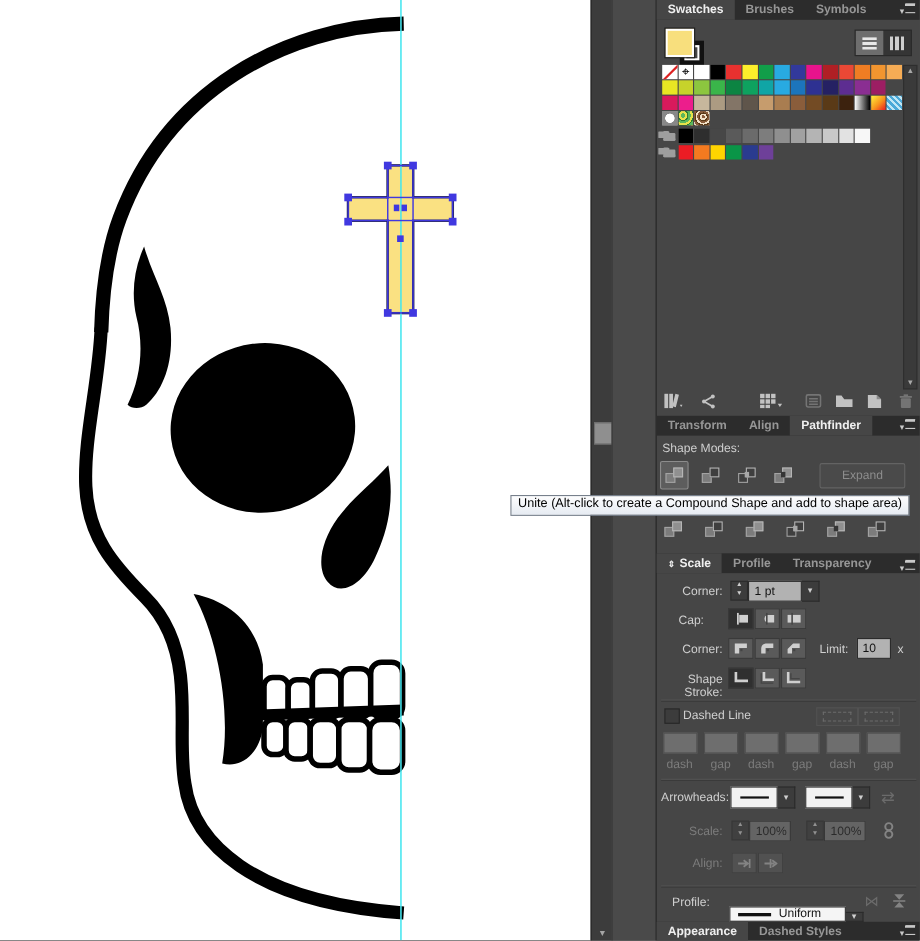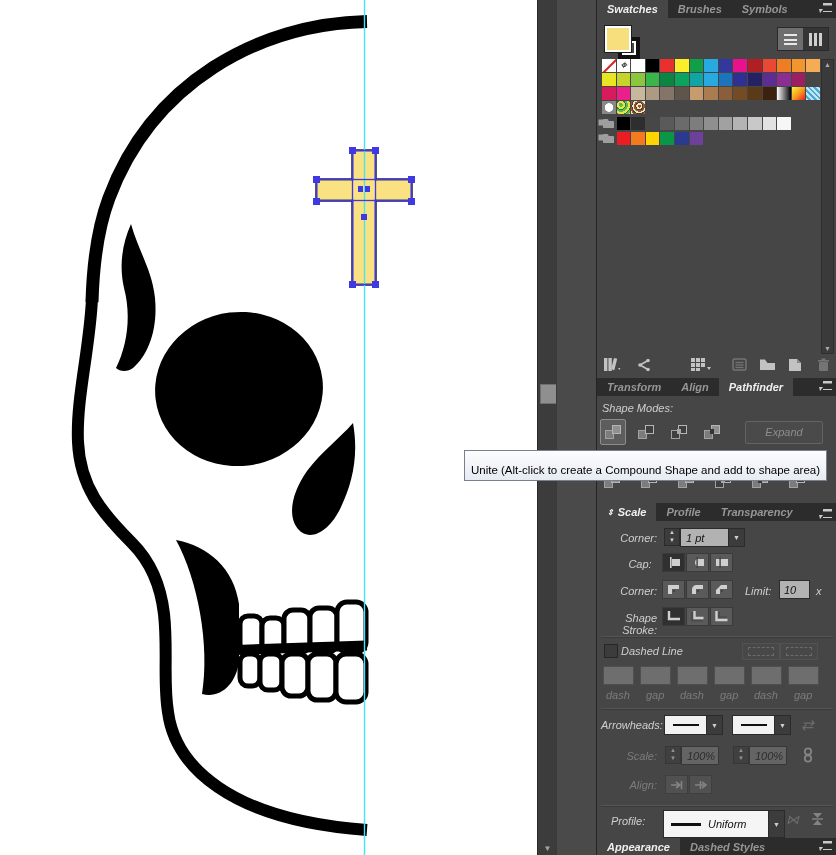--- a/index.html
+++ b/index.html
@@ -9,21 +9,21 @@
   
   #canvas{position:absolute;left:0;top:0;width:537px;height:855px;background:var(--canvas_bg,#fff);}
   #canvas svg{display:block}
   
   #vscroll{position:absolute;left:537px;top:0;width:19px;height:855px;background:#3c3c3c;border-left:1px solid #2a2a2a;}
   #vscroll .thumb{position:absolute;left:2px;top:384px;width:15px;height:18px;background:#8f8f8f;border:1px solid #6f6f6f;}
   #vscroll .sb-down{position:absolute;left:0;bottom:0;width:19px;height:13px;color:#a5a5a5;font-size:8px;text-align:center;line-height:13px;}
   
   #gutter{position:absolute;left:556px;top:0;width:40px;height:855px;background:#4a4a4a;border-left:1px solid #3a3a3a;}
   
-  #dock{position:absolute;left:596px;top:0;width:240px;height:855px;background:#464646;border-left:1px solid #242424;font-style:italic;}
+  #dock{position:absolute;left:596px;top:0;width:240px;height:855px;background:#464646;border-left:1px solid #242424;}
   .panel{position:absolute;left:0;width:240px;}
   .tabbar{position:absolute;left:0;width:240px;height:18px;background:#2c2c2c;display:flex;align-items:stretch;}
   .tab{padding:0 10px;display:flex;align-items:center;font-weight:bold;color:#969696;white-space:nowrap;}
   .tab.active{background:#464646;color:#efefef;}
   .panel-menu{position:absolute;right:4px;top:3px;width:16px;height:12px;color:#c9c9c9;font-size:8px;line-height:12px;text-align:center;}
   .panel-menu .bars{display:inline-block;width:9px;height:7px;border-top:1.5px solid #c9c9c9;border-bottom:1.5px solid #c9c9c9;box-shadow:inset 0 2.6px 0 -1.1px #c9c9c9;vertical-align:1px;margin-left:1px;}
   .lbl{position:absolute;color:#cfcfcf;}
   .lbl.dim{color:#7c7c7c;}
   .divider{position:absolute;left:4px;width:232px;height:0;border-top:1px solid #555;border-bottom:1px solid #3a3a3a;}
   
@@ -69,41 +69,41 @@
   .two-sq i{position:absolute;width:9px;height:9px;box-sizing:border-box;}
   .two-sq .back{left:0;bottom:0;border:1px solid #a2a2a2;background:#7c7c7c;}
   .two-sq .front{right:0;top:0;border:1px solid #b5b5b5;background:#909090;}
   .two-sq.minus .front{background:#3f3f3f;}
   .two-sq.intersect .back,.two-sq.intersect .front{background:#3f3f3f;}
   .two-sq.intersect::after{content:"";position:absolute;left:6px;top:4px;width:4px;height:5px;background:#a8a8a8;}
   .two-sq.exclude::after{content:"";position:absolute;left:6px;top:4px;width:4px;height:5px;background:#353535;}
   .expand-btn{position:absolute;left:148px;top:45px;width:76px;height:21px;background:#4a4a4a;border:1px solid #636363;border-radius:2px;color:#8d8d8d;text-align:center;line-height:20px;}
   .pf-btn{position:absolute;top:92px;width:26px;height:26px;display:flex;align-items:center;justify-content:center;}
   
-  #tooltip{position:absolute;left:464px;top:450px;height:15px;padding:12px 6px 2px;background:linear-gradient(#fdfdfe,#e6ebf2);
+  #tooltip{position:absolute;left:464px;top:450px;height:15px;padding:0 6px 2px;background:linear-gradient(#fdfdfe,#e6ebf2);
            border:1px solid #77808c;color:#000;font-size:11.5px;line-height:15px;white-space:nowrap;z-index:50;text-align:center;}
   
   #stroke-panel{top:500px;height:338px;}
   .updn{display:inline-flex;flex-direction:column;width:16px;height:18px;background:#3c3c3c;border:1px solid #2b2b2b;box-sizing:border-box;}
   .updn span{flex:1;font-size:6px;line-height:7px;text-align:center;color:#cfcfcf;}
   .combo-light{background:#b2b2b2;color:#141414;display:inline-flex;align-items:center;padding:0 5px;box-sizing:border-box;border:1px solid #2b2b2b;}
   .dd{width:16px;background:#3c3c3c;border:1px solid #2b2b2b;border-left:none;color:#cfcfcf;font-size:7px;display:inline-flex;align-items:center;justify-content:center;box-sizing:border-box;}
   .mini-btn{width:23px;height:19px;background:#5a5a5a;border:1px solid #3a3a3a;box-sizing:border-box;display:inline-flex;align-items:center;justify-content:center;}
   .mini-btn.sel{background:#303030;}
   .mini-btn svg{display:block}
   .field-light{background:#b2b2b2;color:#141414;border:1px solid #2b2b2b;box-sizing:border-box;padding:0 4px;display:inline-flex;align-items:center;}
   .checkbox{position:absolute;width:12px;height:12px;background:#3c3c3c;border:1px solid #262626;}
   .dash-opt{position:absolute;width:36px;height:15px;background:#4a4a4a;border:1px solid #5c5c5c;display:flex;align-items:center;justify-content:center;}
   .dash-opt i{width:24px;height:7px;border:1px dashed #8a8a8a;}
   .dash-field{position:absolute;width:31px;height:19px;background:#6e6e6e;border:1px solid #4f4f4f;box-sizing:border-box;}
   .arrow-combo{position:absolute;display:flex;height:20px;}
   .arrow-combo .win{width:41px;background:#f2f2f2;border:1px solid #2b2b2b;display:flex;align-items:center;justify-content:center;}
   .arrow-combo .win i{display:block;width:26px;height:2px;background:#111;}
   .dis{opacity:.55;}
-  .profile-combo{position:absolute;display:flex;height:28px;}
+  .profile-combo{position:absolute;display:flex;height:28px;align-items:flex-end;}
   .profile-combo .win{width:90px;background:#f5f5f5;border:1px solid #2b2b2b;display:flex;align-items:center;gap:7px;padding:0 7px;color:#111;}
   .profile-combo .win i{display:block;width:30px;height:3px;background:#111;}
   .glyph{color:#8a8a8a;font-size:13px;}
   
   #bottom-bar{top:838px;height:17px;}
 </style>
 </head>
 <body>
 
 <div id="app">
@@ -429,21 +429,21 @@
       <div class="lbl" style="left:18px;top:32px;width:42px;text-align:right">Corner:</div>
       <div style="position:absolute;left:67px;top:28px;display:flex;height:19px">
         <span class="updn">
             <span>▲</span>
             <span>▼</span>
           </span>
         <span class="combo-light" style="width:49px;height:19px">1 pt</span>
         <span class="dd" style="height:19px">▼</span>
       </div>
 
-      <div class="lbl" style="left:22px;top:58px;width:42px;text-align:center">Cap:</div>
+      <div class="lbl" style="left:1px;top:58px;width:42px;text-align:right">Cap:</div>
       <div style="position:absolute;left:65px;top:53px;display:flex;gap:1px">
         <span class="mini-btn sel">
             <svg width="13" height="11">
               <rect x="5" y="2" width="8" height="7" fill="#cfcfcf"></rect>
               <rect x="3" y="0" width="1.6" height="11" fill="#cfcfcf"></rect>
             </svg>
           </span>
         <span class="mini-btn">
             <svg width="13" height="11">
               <path d="M6 2 h7 v7 h-7 a4 4 0 0 1 0 -7" fill="#cfcfcf"></path>

